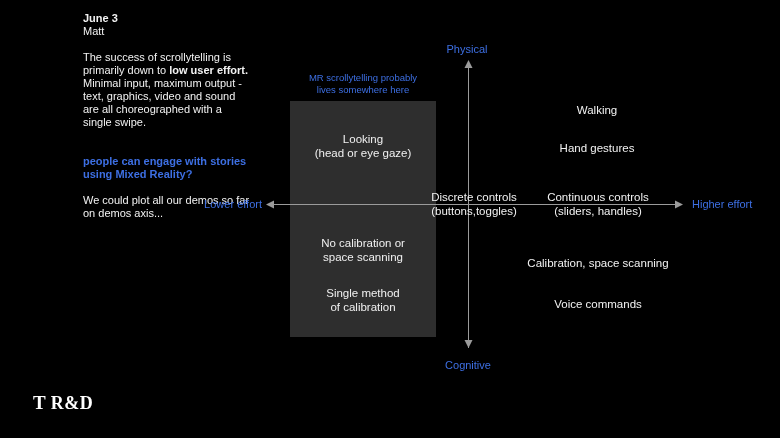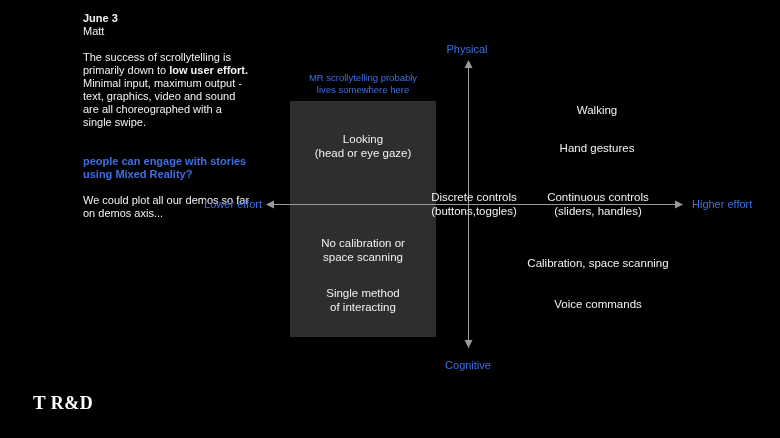--- a/index.html
+++ b/index.html
@@ -80,21 +80,21 @@
   <div class="box-label" style="top: 31px;">
     <span>Looking</span><br>
     <span>(head or eye gaze)</span>
   </div>
   <div class="box-label" style="top: 135px;">
     <span>No calibration or</span><br>
     <span>space scanning</span>
   </div>
   <div class="box-label" style="top: 185px;">
     <span>Single method</span><br>
-    <span>of interacting</span>
+    <span>of calibration</span>
   </div>
 </div>
 
 <svg class="abs axes" width="780" height="438" viewBox="0 0 780 438">
   <g stroke="#9b9b9b" stroke-width="1" fill="#9b9b9b">
     <line x1="468.5" y1="64" x2="468.5" y2="348"></line>
     <line x1="270" y1="204.5" x2="679" y2="204.5"></line>
     <polygon points="464.5,68 468.5,60 472.5,68" stroke="none"></polygon>
     <polygon points="464.5,340 468.5,348 472.5,340" stroke="none"></polygon>
     <polygon points="274,200.5 266,204.5 274,208.5" stroke="none"></polygon>

